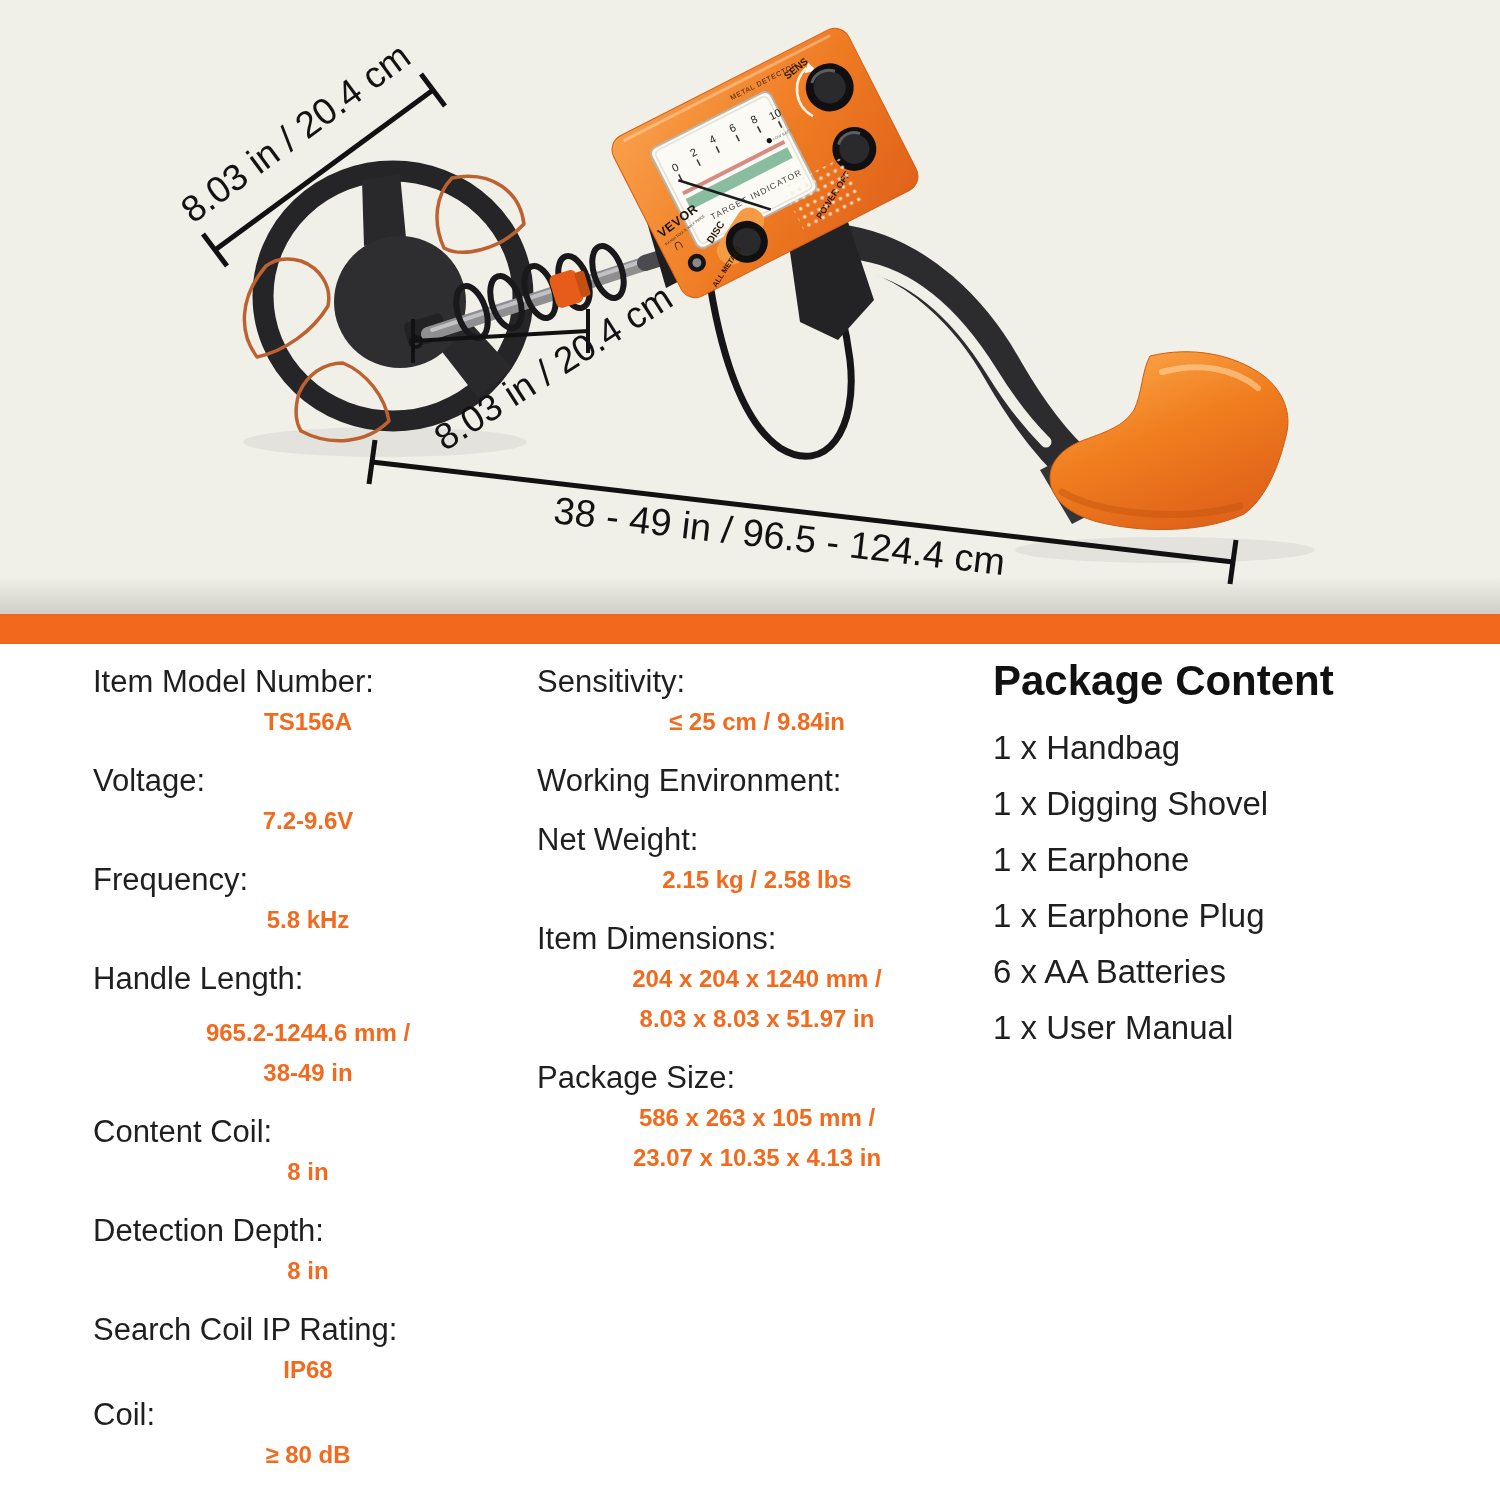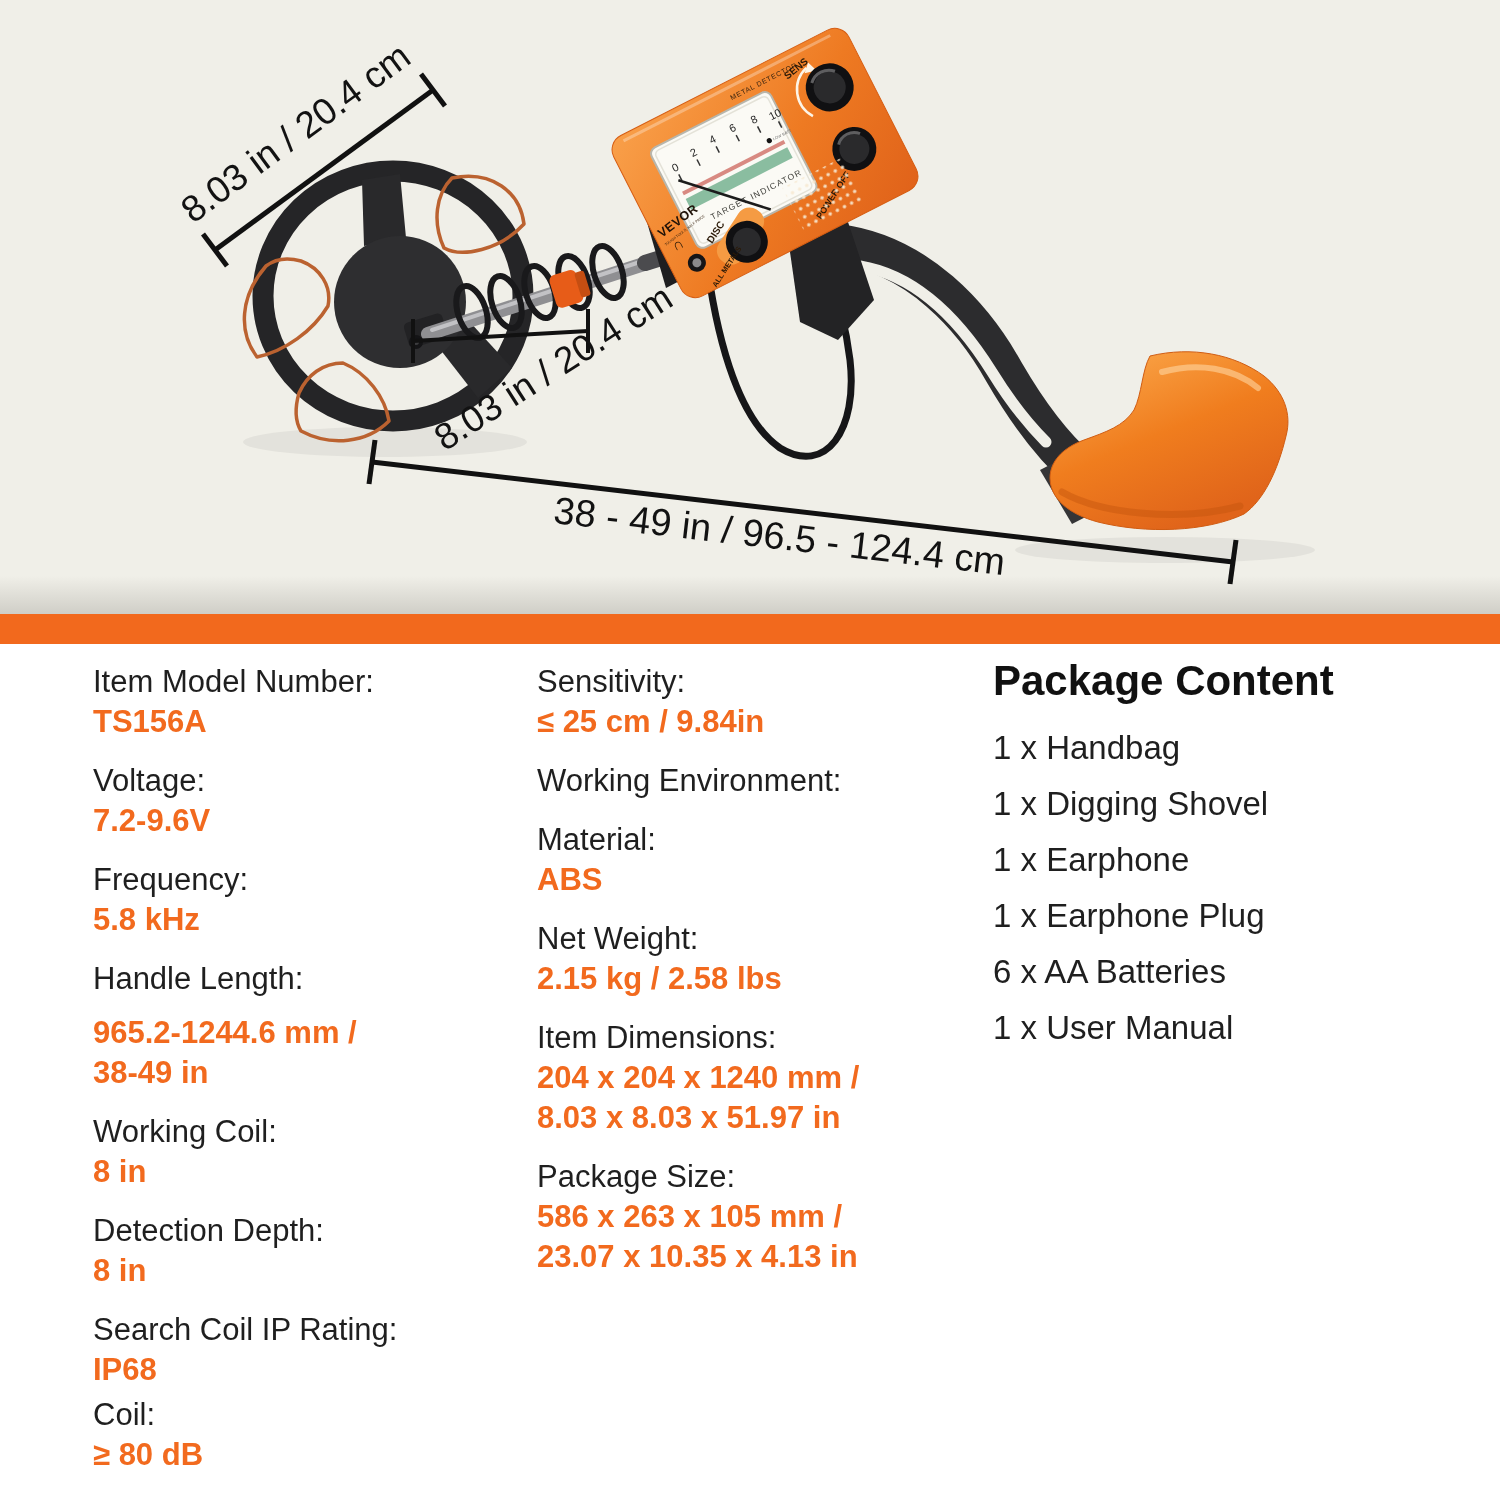--- a/index.html
+++ b/index.html
@@ -11,21 +11,21 @@
   .hero{position:relative;width:1500px;height:614px;background:#f0efe8;}
   .hero svg{display:block;}
   .divider{width:1500px;height:30px;background:#f2691d;}
   .specs{position:relative;width:1500px;height:856px;background:#ffffff;}
   .col{position:absolute;top:18px;}
   .col-left{left:93px;width:430px;}
   .col-mid{left:537px;width:440px;}
   .col-right{left:993px;width:460px;top:12px;}
   .spec{margin-bottom:19px;}
   .spec-label{font-size:31px;line-height:40px;color:#1f1f1f;}
-  .spec-value{font-size:31px;line-height:40px;font-weight:bold;color:#f26a1e;white-space:pre-line;}
+  .spec-value{font-size:24px;line-height:40px;font-weight:bold;color:#f26a1e;white-space:pre-line;text-align:center;}
   .spec-value.gap-top{margin-top:14px;}
   .spec.tight{margin-bottom:5px;}
   .pkg-title{font-size:42px;line-height:50px;font-weight:bold;color:#111;margin-bottom:14px;}
   .pkg-item{font-size:33px;line-height:56px;color:#1f1f1f;}
   text{font-family:"Liberation Sans", sans-serif;}
   .dim-text{font-size:37px;fill:#121212;}
   .dim-text-long{font-size:38px;fill:#121212;}
 </style>
 </head>
 <body>
@@ -207,21 +207,21 @@
     <div class="spec">
       <div class="spec-label">Frequency:</div>
       <div class="spec-value">5.8 kHz</div>
     </div>
     <div class="spec">
       <div class="spec-label">Handle Length:</div>
       <div class="spec-value gap-top">965.2-1244.6 mm /
 38-49 in</div>
     </div>
     <div class="spec">
-      <div class="spec-label">Working Coil:</div>
+      <div class="spec-label">Content Coil:</div>
       <div class="spec-value">8 in</div>
     </div>
     <div class="spec">
       <div class="spec-label">Detection Depth:</div>
       <div class="spec-value">8 in</div>
     </div>
     <div class="spec tight">
       <div class="spec-label">Search Coil IP Rating:</div>
       <div class="spec-value">IP68</div>
     </div>
@@ -231,24 +231,20 @@
     </div>
   </div>
 
   <div class="col col-mid">
     <div class="spec">
       <div class="spec-label">Sensitivity:</div>
       <div class="spec-value">≤ 25 cm / 9.84in</div>
     </div>
     <div class="spec">
       <div class="spec-label">Working Environment:</div>
-    </div>
-    <div class="spec">
-      <div class="spec-label">Material:</div>
-      <div class="spec-value">ABS</div>
     </div>
     <div class="spec">
       <div class="spec-label">Net Weight:</div>
       <div class="spec-value">2.15 kg / 2.58 lbs</div>
     </div>
     <div class="spec">
       <div class="spec-label">Item Dimensions:</div>
       <div class="spec-value">204 x 204 x 1240 mm /
 8.03 x 8.03 x 51.97 in</div>
     </div>

